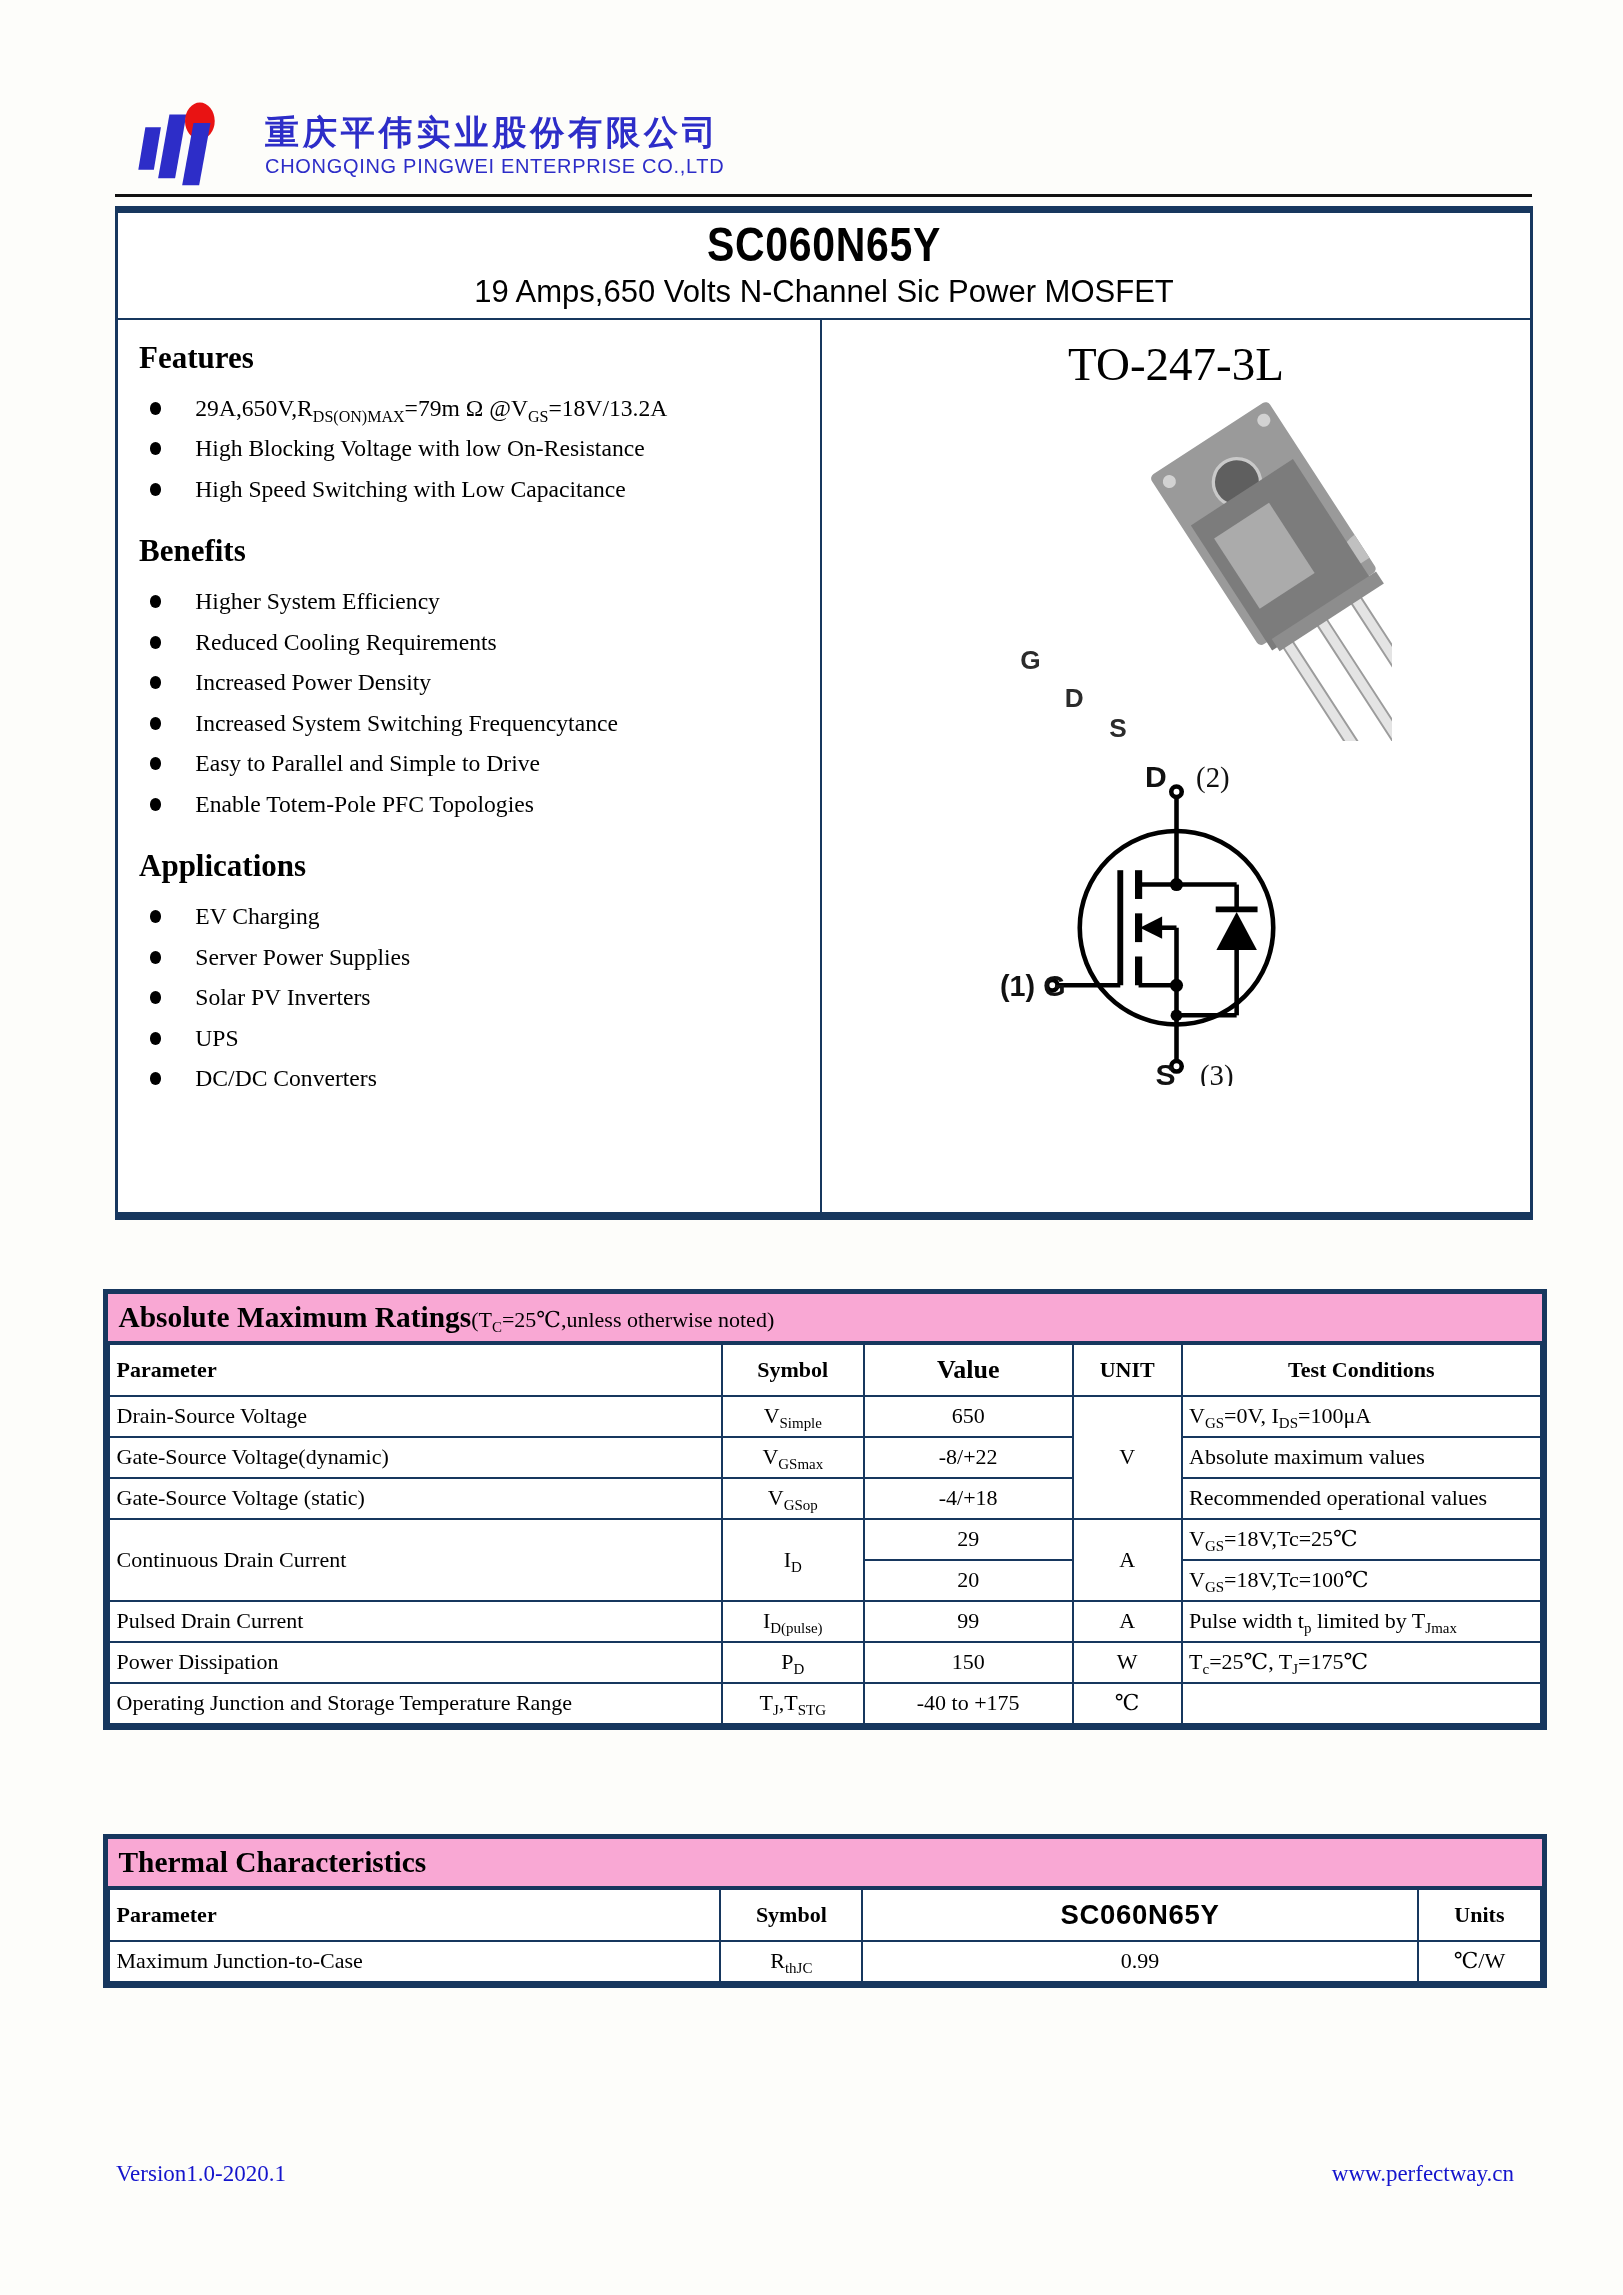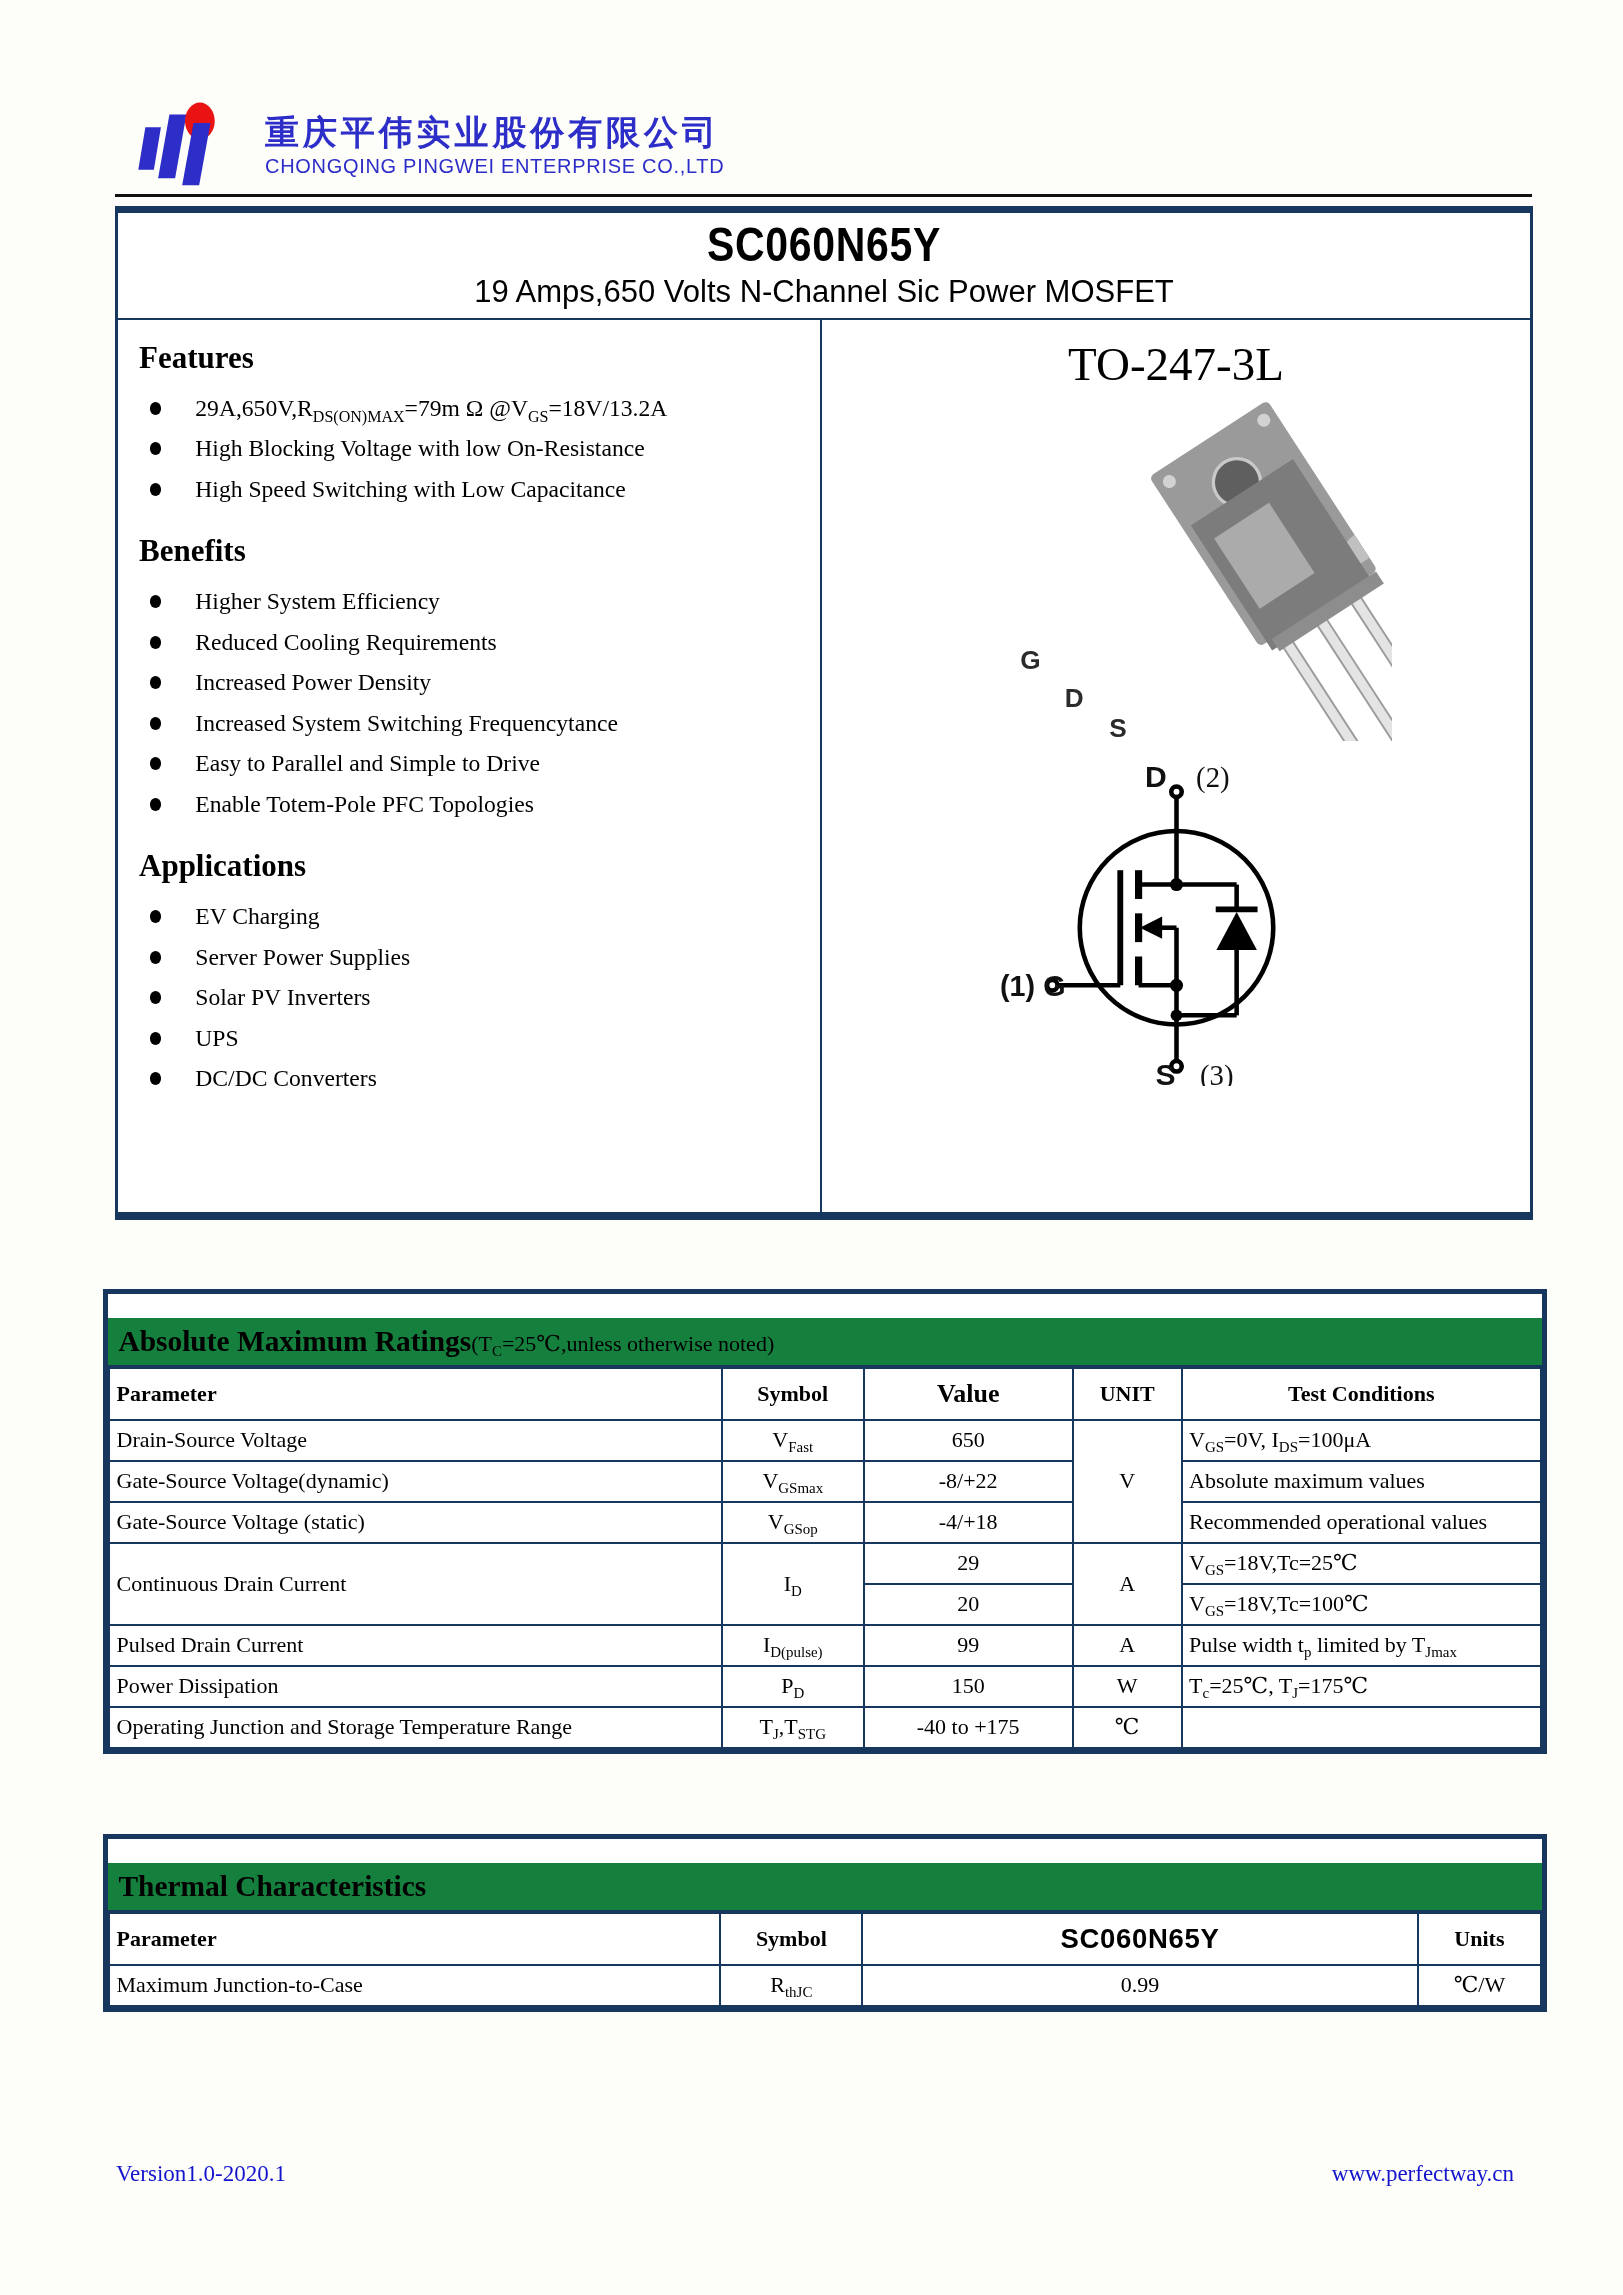--- a/index.html
+++ b/index.html
@@ -71,22 +71,22 @@
   .sym-svg{display:block;margin:18.3px auto 0 auto;}
 
   
   .tbl-wrap{
     position:absolute;left:103px;width:1444px;box-sizing:border-box;
     border:5.2px solid #17375e;background:#fff;
   }
   .amr-wrap{top:1289px;}
   .thermal-wrap{top:1834px;}
   .band{
-    background:#15803d;border-bottom:2.6px solid #17375e;
-    padding:7.2px 5.2px 6.5px 10.5px;white-space:nowrap;margin-top:24px;
+    background:#f9a8d4;border-bottom:2.6px solid #17375e;
+    padding:7.2px 5.2px 6.5px 10.5px;white-space:nowrap;
   }
   .band-title{font-size:29.4px;font-weight:700;}
   .band-note{font-size:22px;}
   table.dt{width:100%;border-collapse:collapse;table-layout:fixed;font-size:22px;}
   table.dt td,table.dt th{
     border:2px solid #17375e;box-sizing:border-box;
     padding:5.2px 6.5px;font-weight:normal;vertical-align:middle;
   }
   table.dt tr.hdr th{font-weight:700;height:52px;}
   th.h-left,td.c-left{text-align:left;padding-left:11.8px;}
@@ -273,21 +273,21 @@
     <tbody>
         <tr class="hdr">
       <th class="h-left">Parameter</th>
       <th class="h-mid">Symbol</th>
       <th class="h-value">Value</th>
       <th class="h-mid">UNIT</th>
       <th class="h-mid">Test Conditions</th>
     </tr>
     <tr>
       <td class="c-left">Drain-Source Voltage</td>
-      <td class="c-mid">V<sub>Fast</sub></td>
+      <td class="c-mid">V<sub>Simple</sub></td>
       <td class="c-mid">650</td>
       <td class="c-mid" rowspan="3">V</td>
       <td class="c-left">V<sub>GS</sub>=0V, I<sub>DS</sub>=100μA</td>
     </tr>
     <tr>
       <td class="c-left">Gate-Source Voltage(dynamic)</td>
       <td class="c-mid">V<sub>GSmax</sub></td>
       <td class="c-mid">-8/+22</td>
       <td class="c-left">Absolute maximum values</td>
     </tr>

